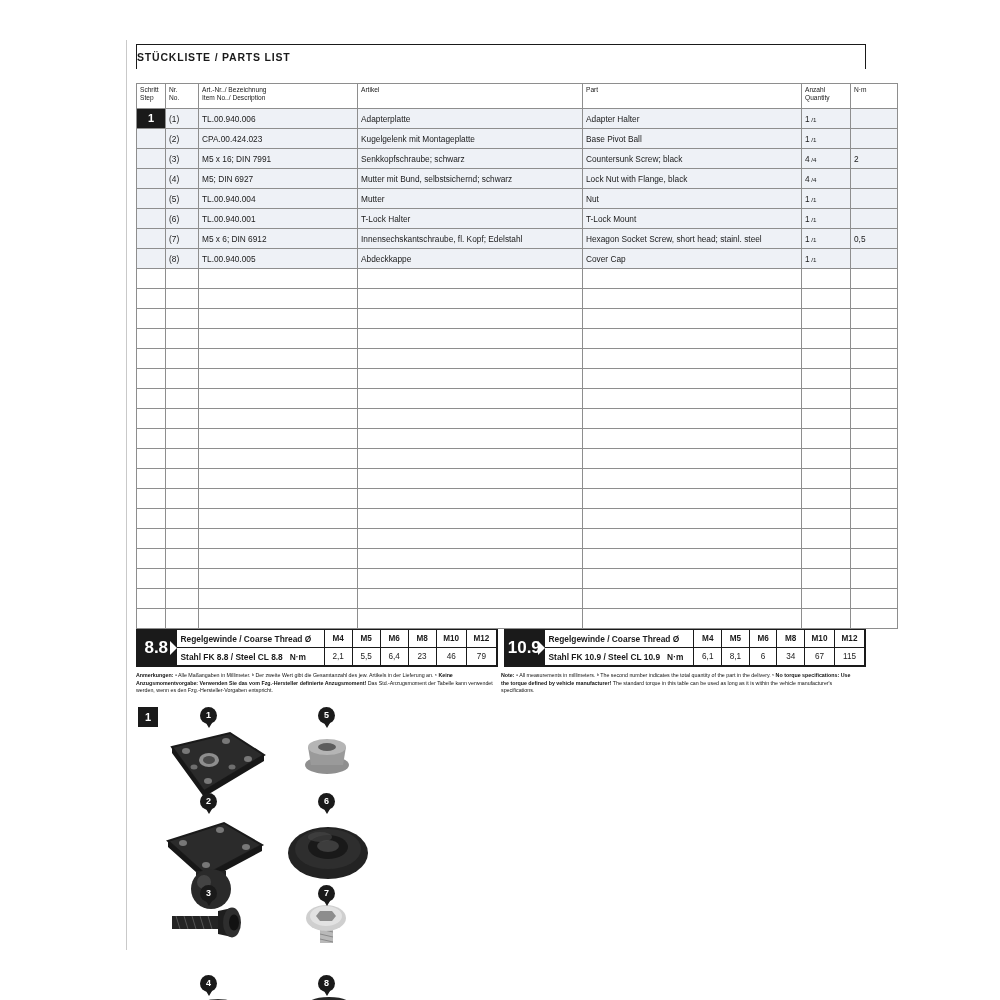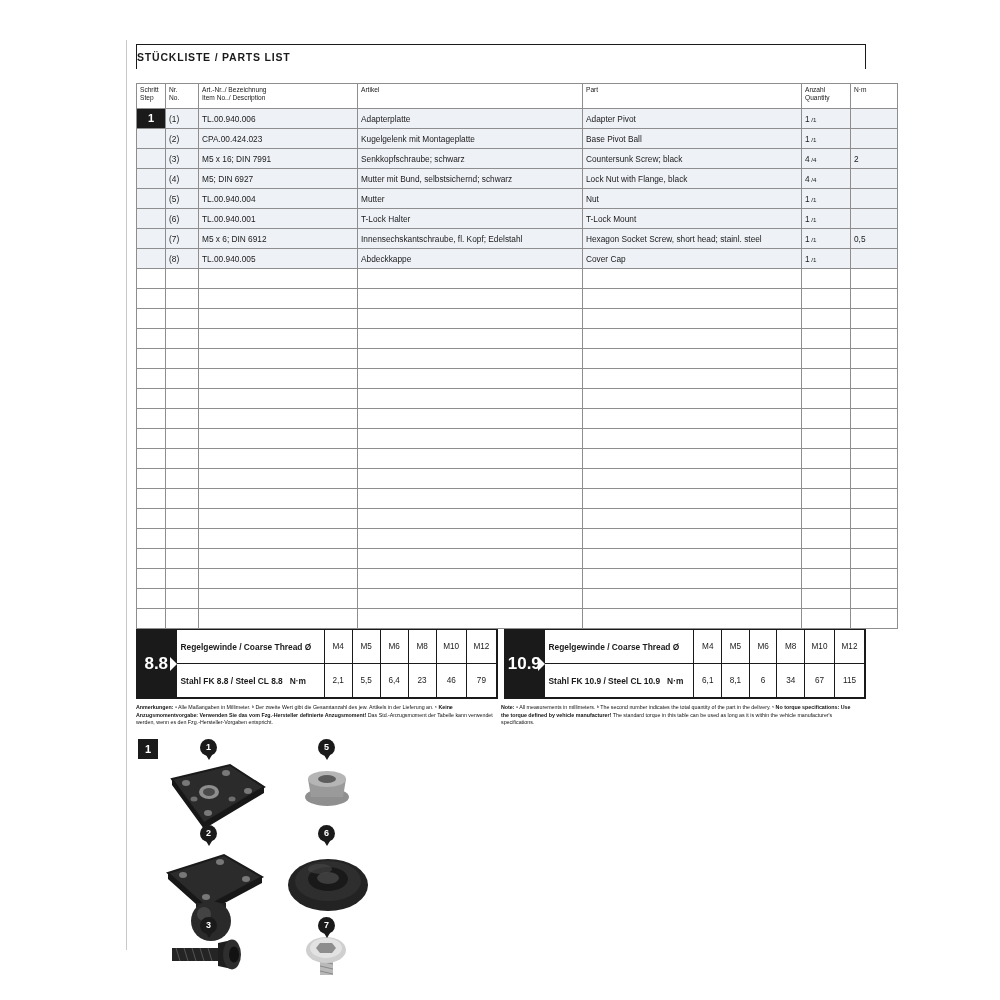--- a/index.html
+++ b/index.html
@@ -136,30 +136,30 @@
     border-bottom: 7px solid transparent;
     border-left: 7px solid #ffffff;
   }
   table.torque {
     border-collapse: collapse;
     font-size: 8.2px;
   }
   table.torque td {
     border: 1px solid #1a1a1a;
     height: 17px;
-    padding: 8px 4px;
+    padding: 0 4px;
     text-align: center;
     white-space: nowrap;
   }
   table.torque td.lbl {
     text-align: left;
     font-weight: bold;
     font-size: 8.4px;
   }
-  table.torque td.hdr { font-weight: normal; margin-left: 24px; }
+  table.torque td.hdr { font-weight: bold; margin-left: 24px; }
   .b1 { width: 147px; }
   .b2 { width: 26px; }
 
   
   .notes {
     display: flex;
     width: 730px;
     margin-top: 5px;
     font-size: 5.3px;
     line-height: 1.45;
@@ -257,21 +257,21 @@
         </tr>
       </thead>
       <tbody id="parts-body">
           <tr class="datarow">
             <td class="col-step stepcell">
               <div class="step-badge">1</div>
             </td>
             <td class="col-no">(1)</td>
             <td class="col-art">TL.00.940.006</td>
             <td class="col-artikel">Adapterplatte</td>
-            <td class="col-part">Adapter Pivot</td>
+            <td class="col-part">Adapter Halter</td>
             <td class="col-qty"><span class="qty-main">1</span><span class="qty-sub"> /1</span></td>
             <td class="col-nm"></td>
           </tr>
           <tr class="datarow">
             <td class="col-step stepcell"></td>
             <td class="col-no">(2)</td>
             <td class="col-art">CPA.00.424.023</td>
             <td class="col-artikel">Kugelgelenk mit Montageplatte</td>
             <td class="col-part">Base Pivot Ball</td>
             <td class="col-qty"><span class="qty-main">1</span><span class="qty-sub"> /1</span></td>

